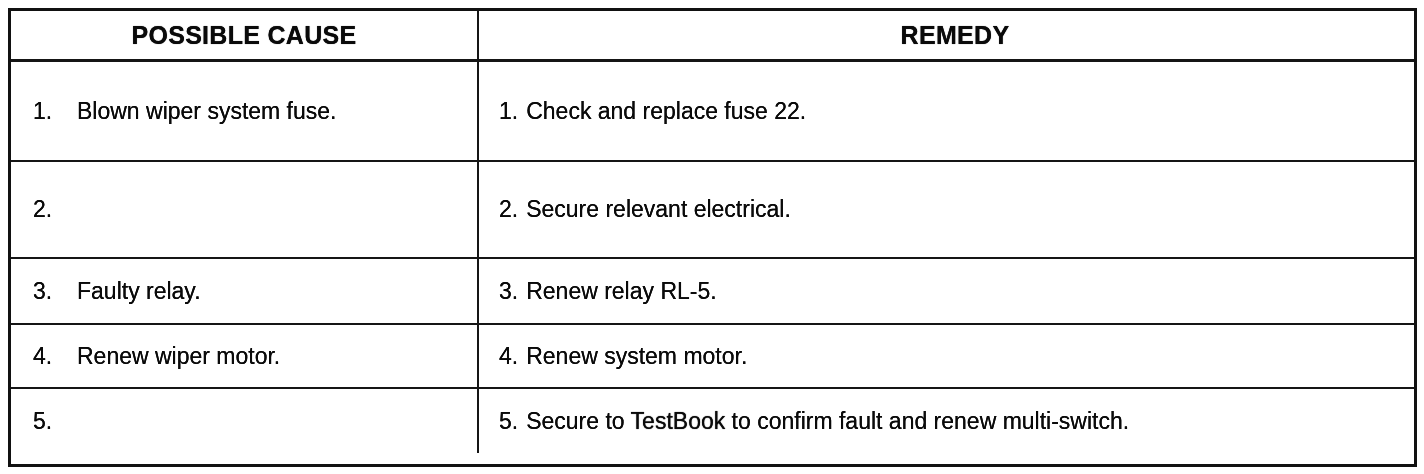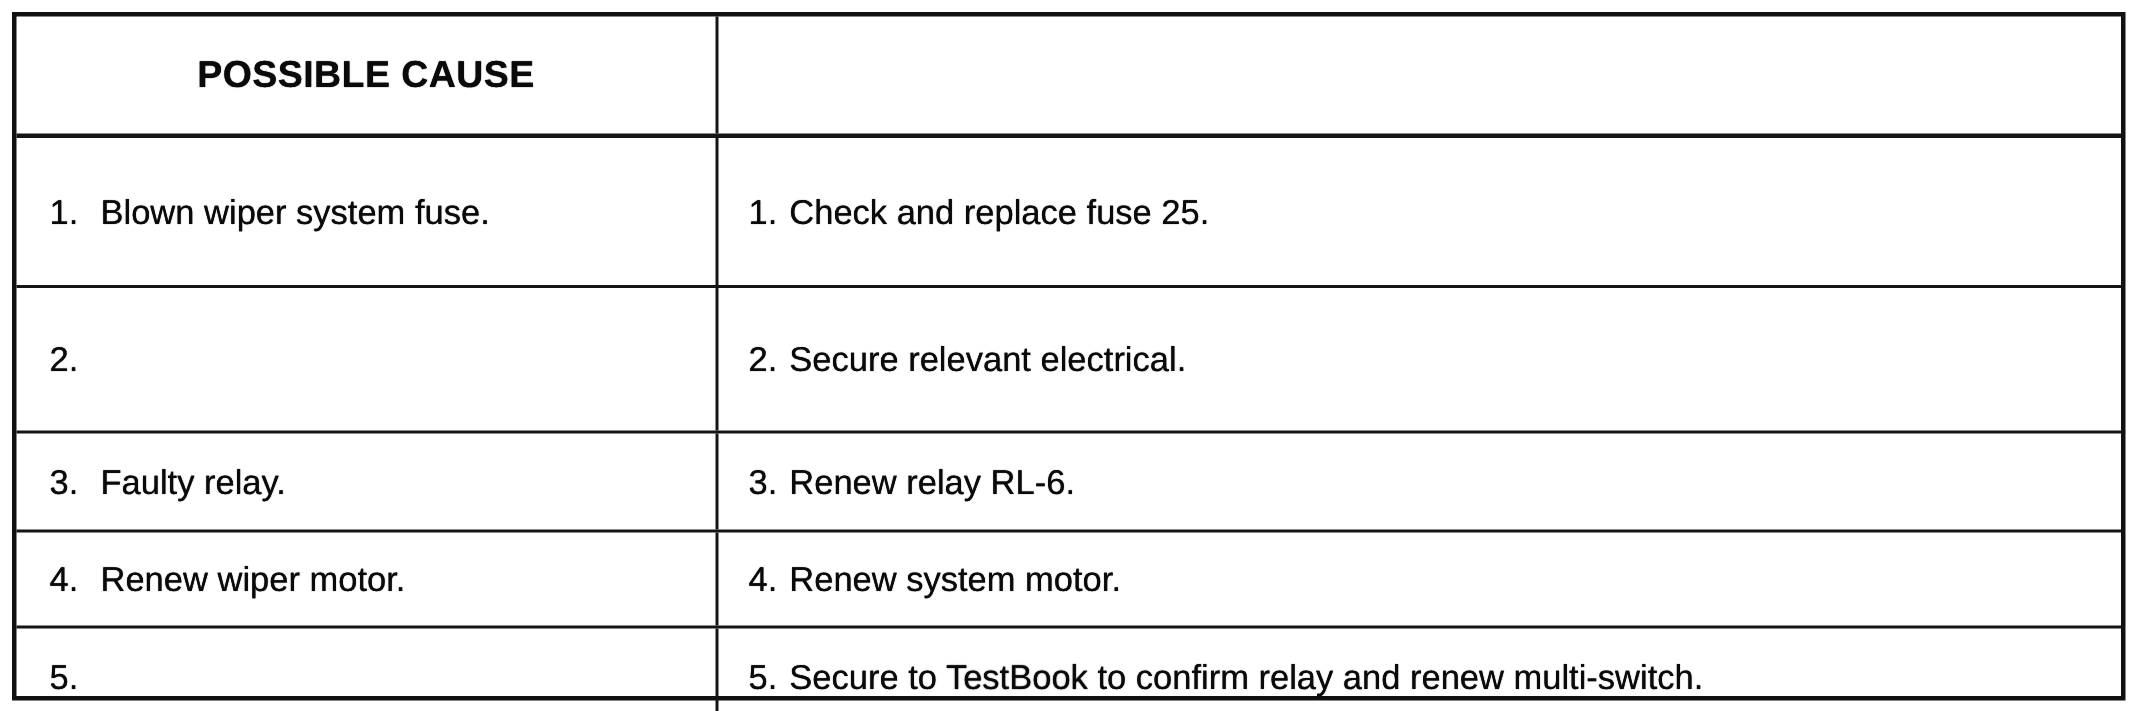--- a/index.html
+++ b/index.html
@@ -53,98 +53,99 @@
   }
   .header-cell {
     justify-content: center;
     align-items: center;
     padding: 0;
     font-weight: bold;
     font-size: 25px;
     letter-spacing: 0.3px;
     text-shadow: 0 0 0.7px #000;
   }
-  .h-header  { height: 78px; gap: 17px; }
+  .h-header  { height: 48px; gap: 17px; }
   .h-row1 { height: 101px; }
   .h-row2 { height: 97px; }
   .h-row3 { height: 66px; }
   .h-row4 { height: 64px; }
   .h-row5 { height: 66px; }
   .num {
     font-size: 23px;
     text-shadow: 0 0 0.6px #000;
     flex: 0 0 auto;
   }
   .cause-col .num { width: 34px; }
   .remedy-col .num { margin-right: 8px; }
   .txt {
     font-size: 23px;
     line-height: 1.32;
     text-shadow: 0 0 0.6px #000;
   }
-  .cause-col .txt { max-width: 365px; }
+  .cause-col .txt { max-width: 365px; margin-left: 10px; }
   .txt b { font-weight: normal; text-shadow: 0 0 0.9px #000; }
 </style>
 </head>
 <body>
 
 <div class="page">
   <div class="tbl">
 
     <div class="row header-row h-header">
       <div class="cell cause-col header-cell">POSSIBLE CAUSE</div>
+      <div class="cell remedy-col header-cell">REMEDY</div>
     </div>
 
     <div class="row first-body h-row1">
       <div class="cell cause-col">
         <span class="num">1.</span>
         <span class="txt">Blown wiper system fuse.</span>
       </div>
       <div class="cell remedy-col">
         <span class="num">1.</span>
-        <span class="txt">Check and replace fuse 25.</span>
+        <span class="txt">Check and replace fuse 22.</span>
       </div>
     </div>
 
     <div class="row h-row2">
       <div class="cell cause-col">
         <span class="num">2.</span>
       </div>
       <div class="cell remedy-col">
         <span class="num">2.</span>
         <span class="txt">Secure relevant electrical.</span>
       </div>
     </div>
 
     <div class="row h-row3">
       <div class="cell cause-col">
         <span class="num">3.</span>
         <span class="txt">Faulty relay.</span>
       </div>
       <div class="cell remedy-col">
         <span class="num">3.</span>
-        <span class="txt">Renew relay RL-6.</span>
+        <span class="txt">Renew relay RL-5.</span>
       </div>
     </div>
 
     <div class="row h-row4">
       <div class="cell cause-col">
         <span class="num">4.</span>
         <span class="txt">Renew wiper motor.</span>
       </div>
       <div class="cell remedy-col">
         <span class="num">4.</span>
         <span class="txt">Renew system motor.</span>
       </div>
     </div>
 
     <div class="row h-row5">
       <div class="cell cause-col">
         <span class="num">5.</span>
       </div>
       <div class="cell remedy-col">
         <span class="num">5.</span>
-        <span class="txt"><span>Secure to </span><b>TestBook</b><span> to confirm relay and renew multi-switch.</span></span>
+        <span class="txt"><span>Secure to </span><b>TestBook</b><span> to confirm fault and renew multi-switch.</span></span>
       </div>
     </div>
 
   </div>
 </div>
 
 </body></html>

